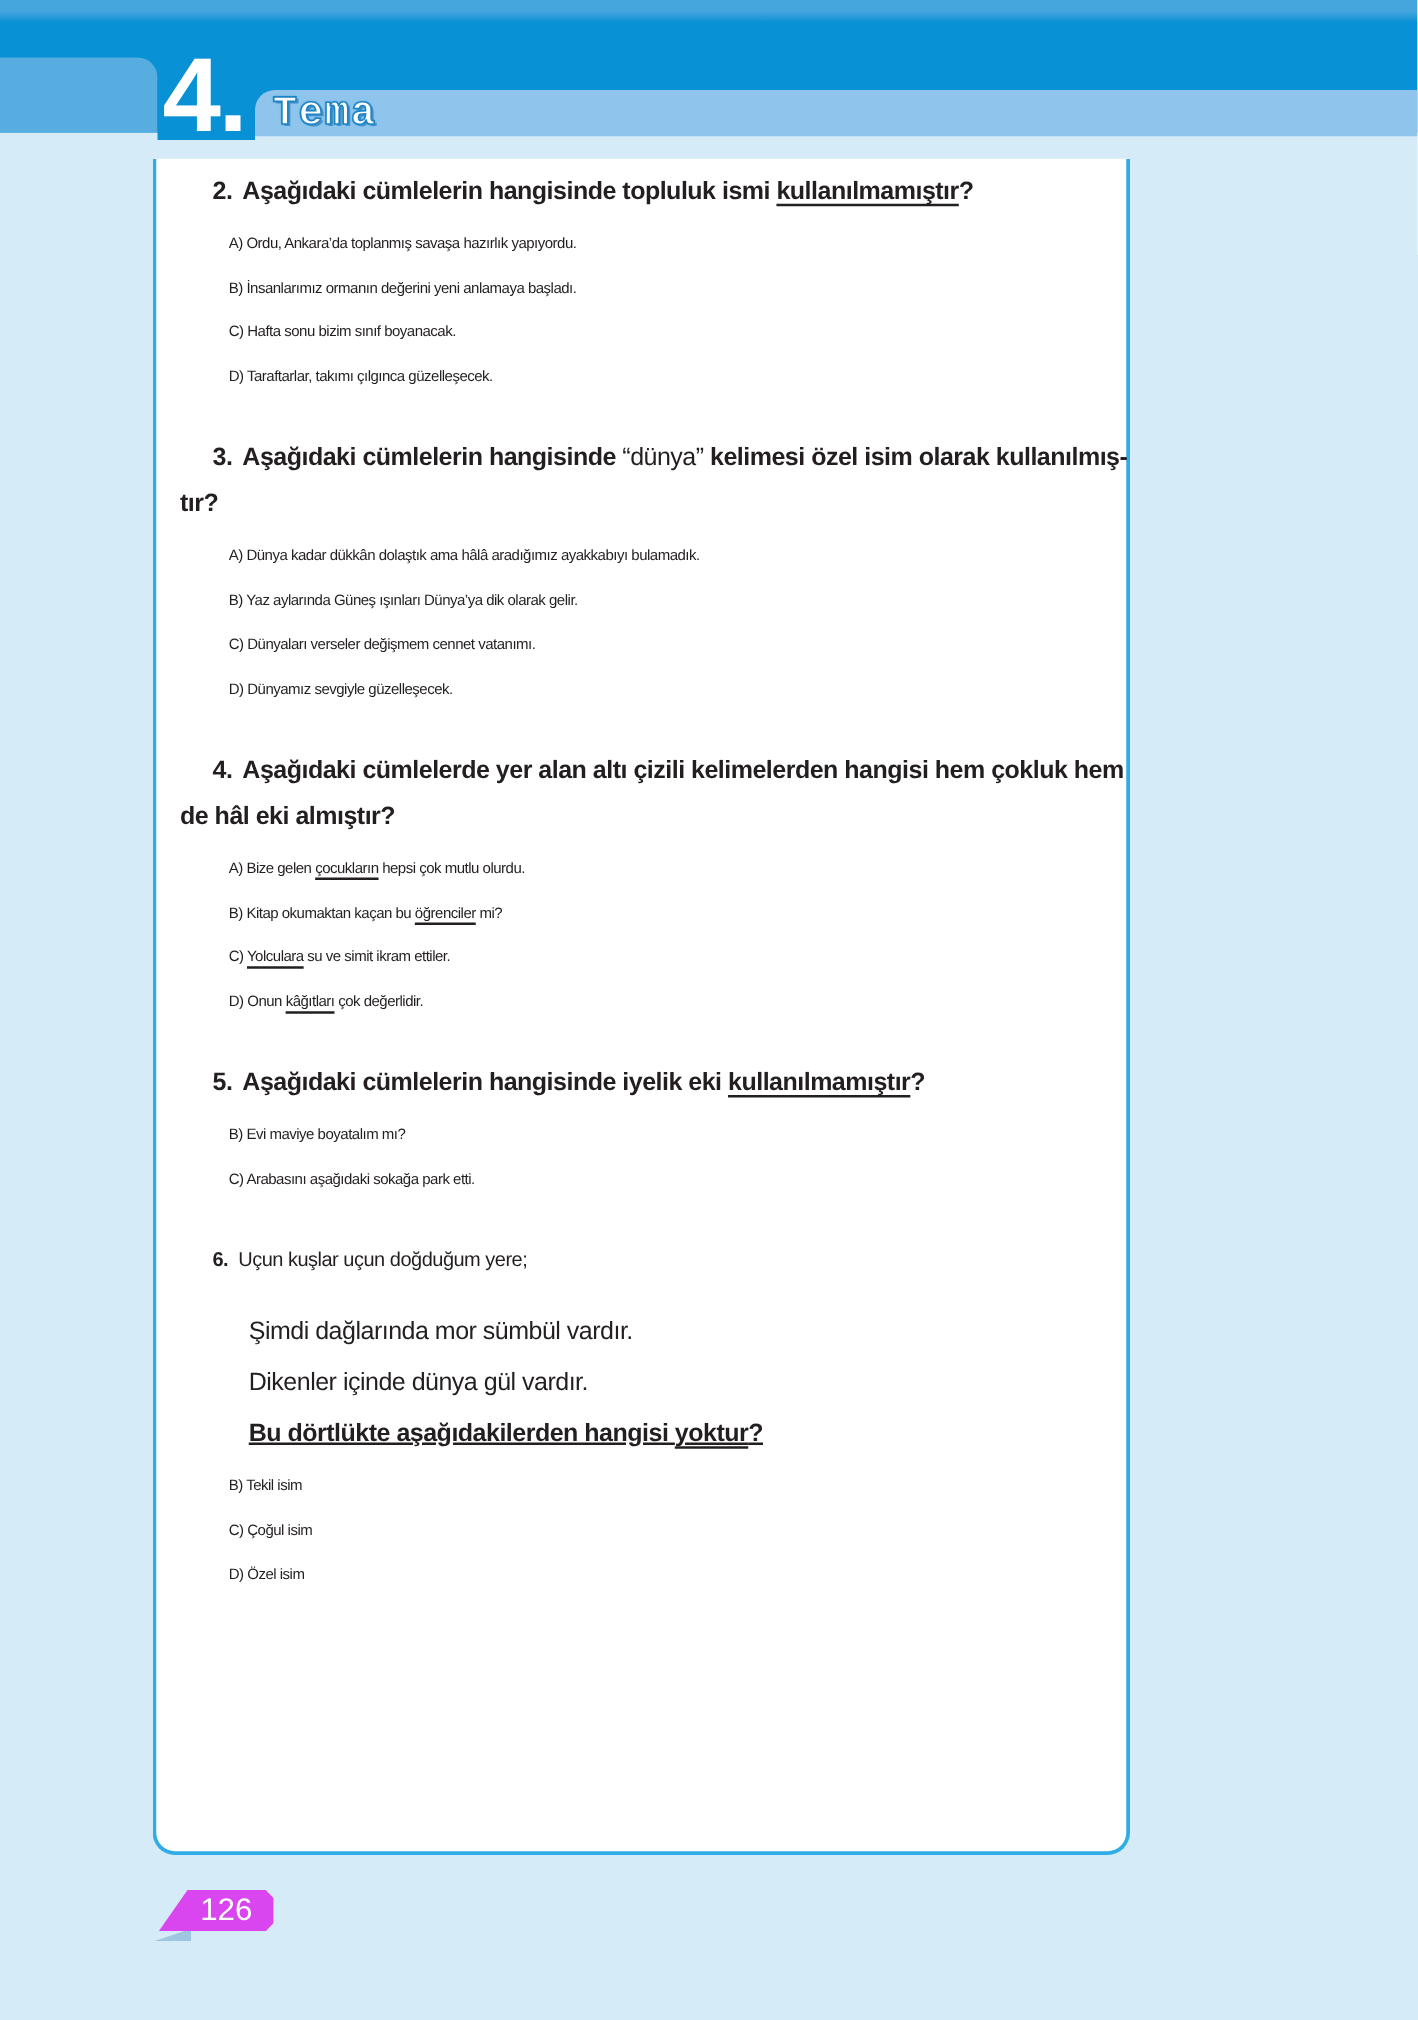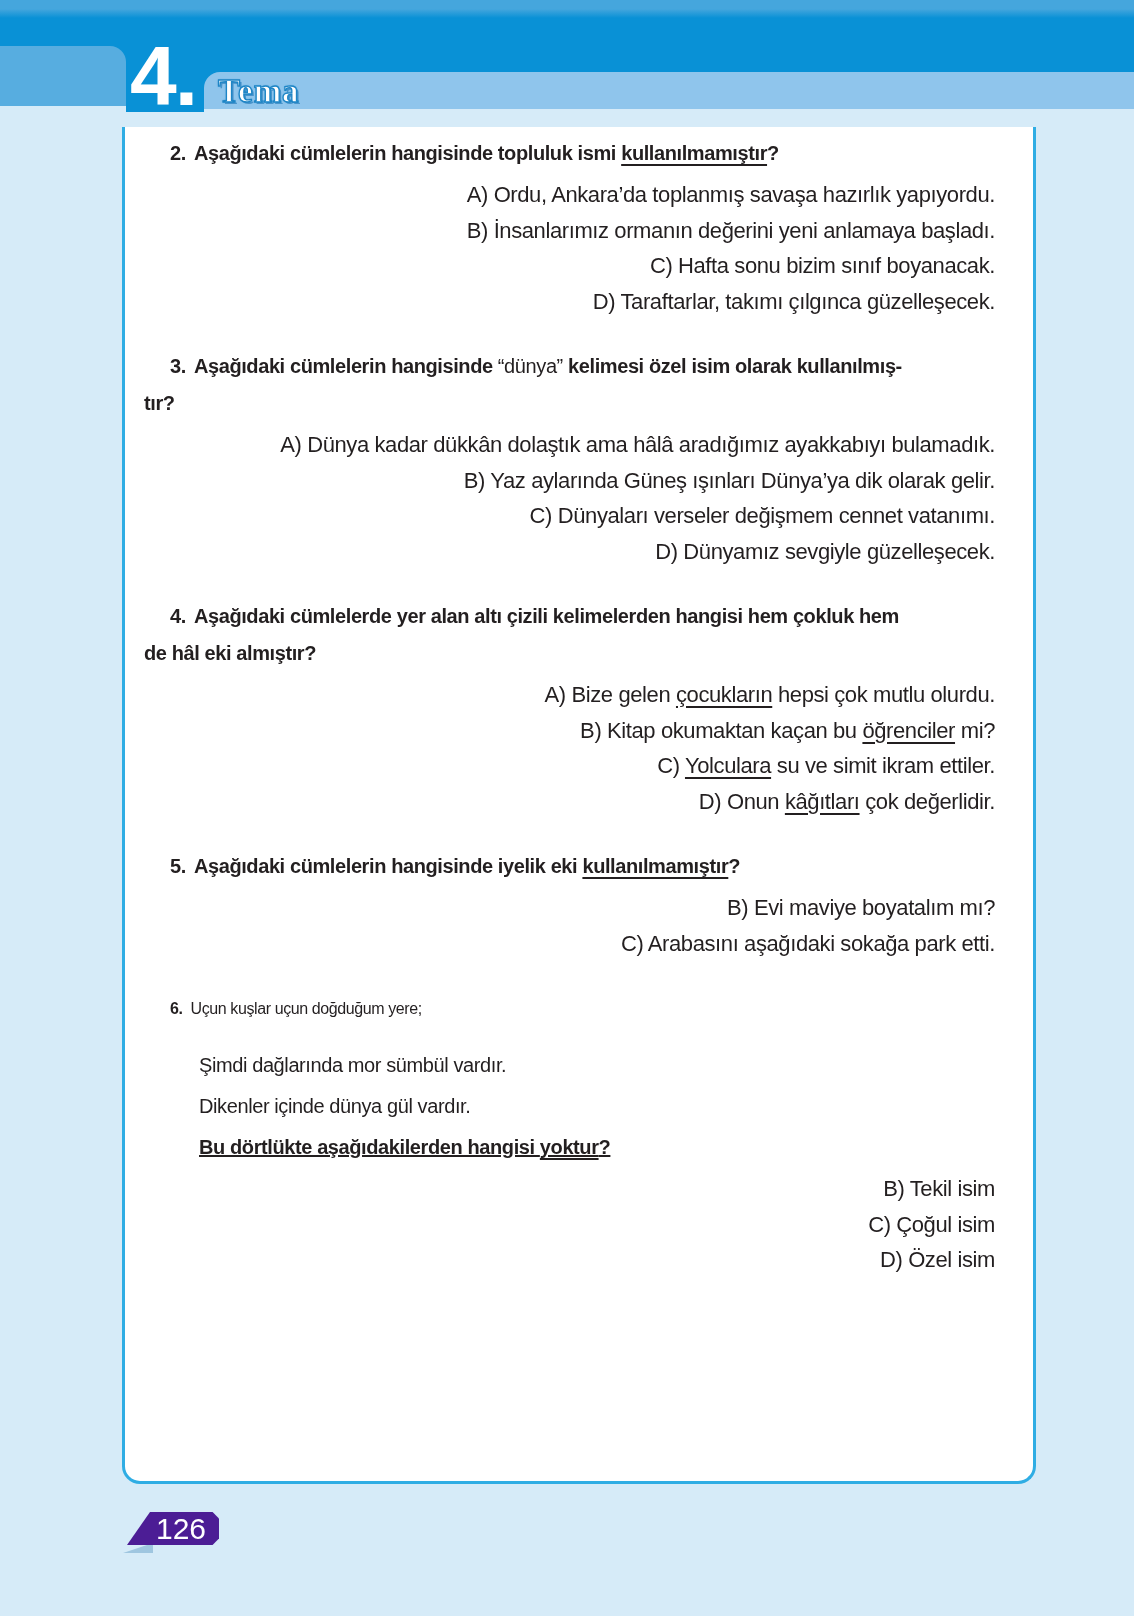--- a/index.html
+++ b/index.html
@@ -28,48 +28,48 @@
     position:absolute; left:130px; top:40px; height:72px;
     color:#ffffff; font-weight:700; font-size:84px; line-height:72px;
     letter-spacing:-2px;
   }
   .tema-band {
     position:absolute; left:204px; top:72px; width:930px; height:37px;
     background:#8fc5ec; border-radius:16px 0 0 0;
   }
   .unit-label {
     position:absolute; left:14px; top:1px;
-    font-family:Liberation Serif, serif;
+    font-family:Liberation Mono, monospace;
     font-weight:700; font-size:33px; line-height:36px;
     color:#ffffff;
     -webkit-text-stroke:1.3px #1d85c6;
     text-shadow:2px 2px 0 rgba(17,110,176,0.55), 0 0 2px #1d85c6;
     letter-spacing:1px;
   }
   
   .card {
-    position:absolute; left:122px; top:127px; width:914px; height:1357px;
+    position:absolute; left:122px; top:127px; width:782px; height:1357px;
     background:#ffffff;
     border:3px solid #2fade4; border-top:none;
     border-radius:0 0 18px 18px;
     padding:8px 38px 0 19px;
   }
   .qblock { margin-bottom:29px; }
   .qblock.q6 { margin-top:28px; margin-bottom:0; }
   .stem {
     font-weight:700; font-size:20px; line-height:37px;
     letter-spacing:-0.4px; text-indent:26px; margin-bottom:5px;
   }
   .stem .rg { font-weight:400; }
   .line1 { white-space:nowrap; }
   .u { text-decoration:underline; text-decoration-thickness:2px; text-underline-offset:4px; }
   .qnum { font-weight:700; margin-right:8px; }
   .option {
-    font-size:22px; line-height:35.5px; letter-spacing:-0.4px;
-    margin-left:39px; font-weight:400;text-align:right;
+    font-size:12px; line-height:35.5px; letter-spacing:-0.4px;
+    margin-left:39px; font-weight:400;
   }
   .poem-first {
     font-size:16px; line-height:37px; letter-spacing:-0.4px;
     text-indent:26px; font-weight:400; margin-bottom:20px;
   }
   .poem-line {
     font-size:20px; line-height:37px; letter-spacing:-0.4px;
     margin-left:55px; font-weight:400; margin-bottom:4px;
   }
   .stem2 {
@@ -77,23 +77,23 @@
     letter-spacing:-0.4px; margin-left:55px; margin-bottom:5px;text-decoration:underline;
   }
   
   .badge-shadow {
     position:absolute; left:123px; top:1543px; width:30px; height:10px;
     background:#9fc6e0;
     clip-path:polygon(0 100%,100% 0,100% 100%);
   }
   .badge {
     position:absolute; left:127px; top:1512px; width:92px; height:33px;
-    background:#4c1d95;
+    background:#d946ef;
     clip-path:polygon(25% 0,93% 0,100% 20%,100% 80%,93% 100%,0 100%);
-    color:#ffffff; font-size:30px; line-height:33px;
+    color:#ffffff; font-size:25px; line-height:33px;
     text-align:center; padding-left:16px;
   }
 </style>
 </head>
 <body>
 
 <div class="band"></div>
 <div class="left-tab"></div>
 <div class="num-block"></div>
 <div class="unit-number">4.</div>

